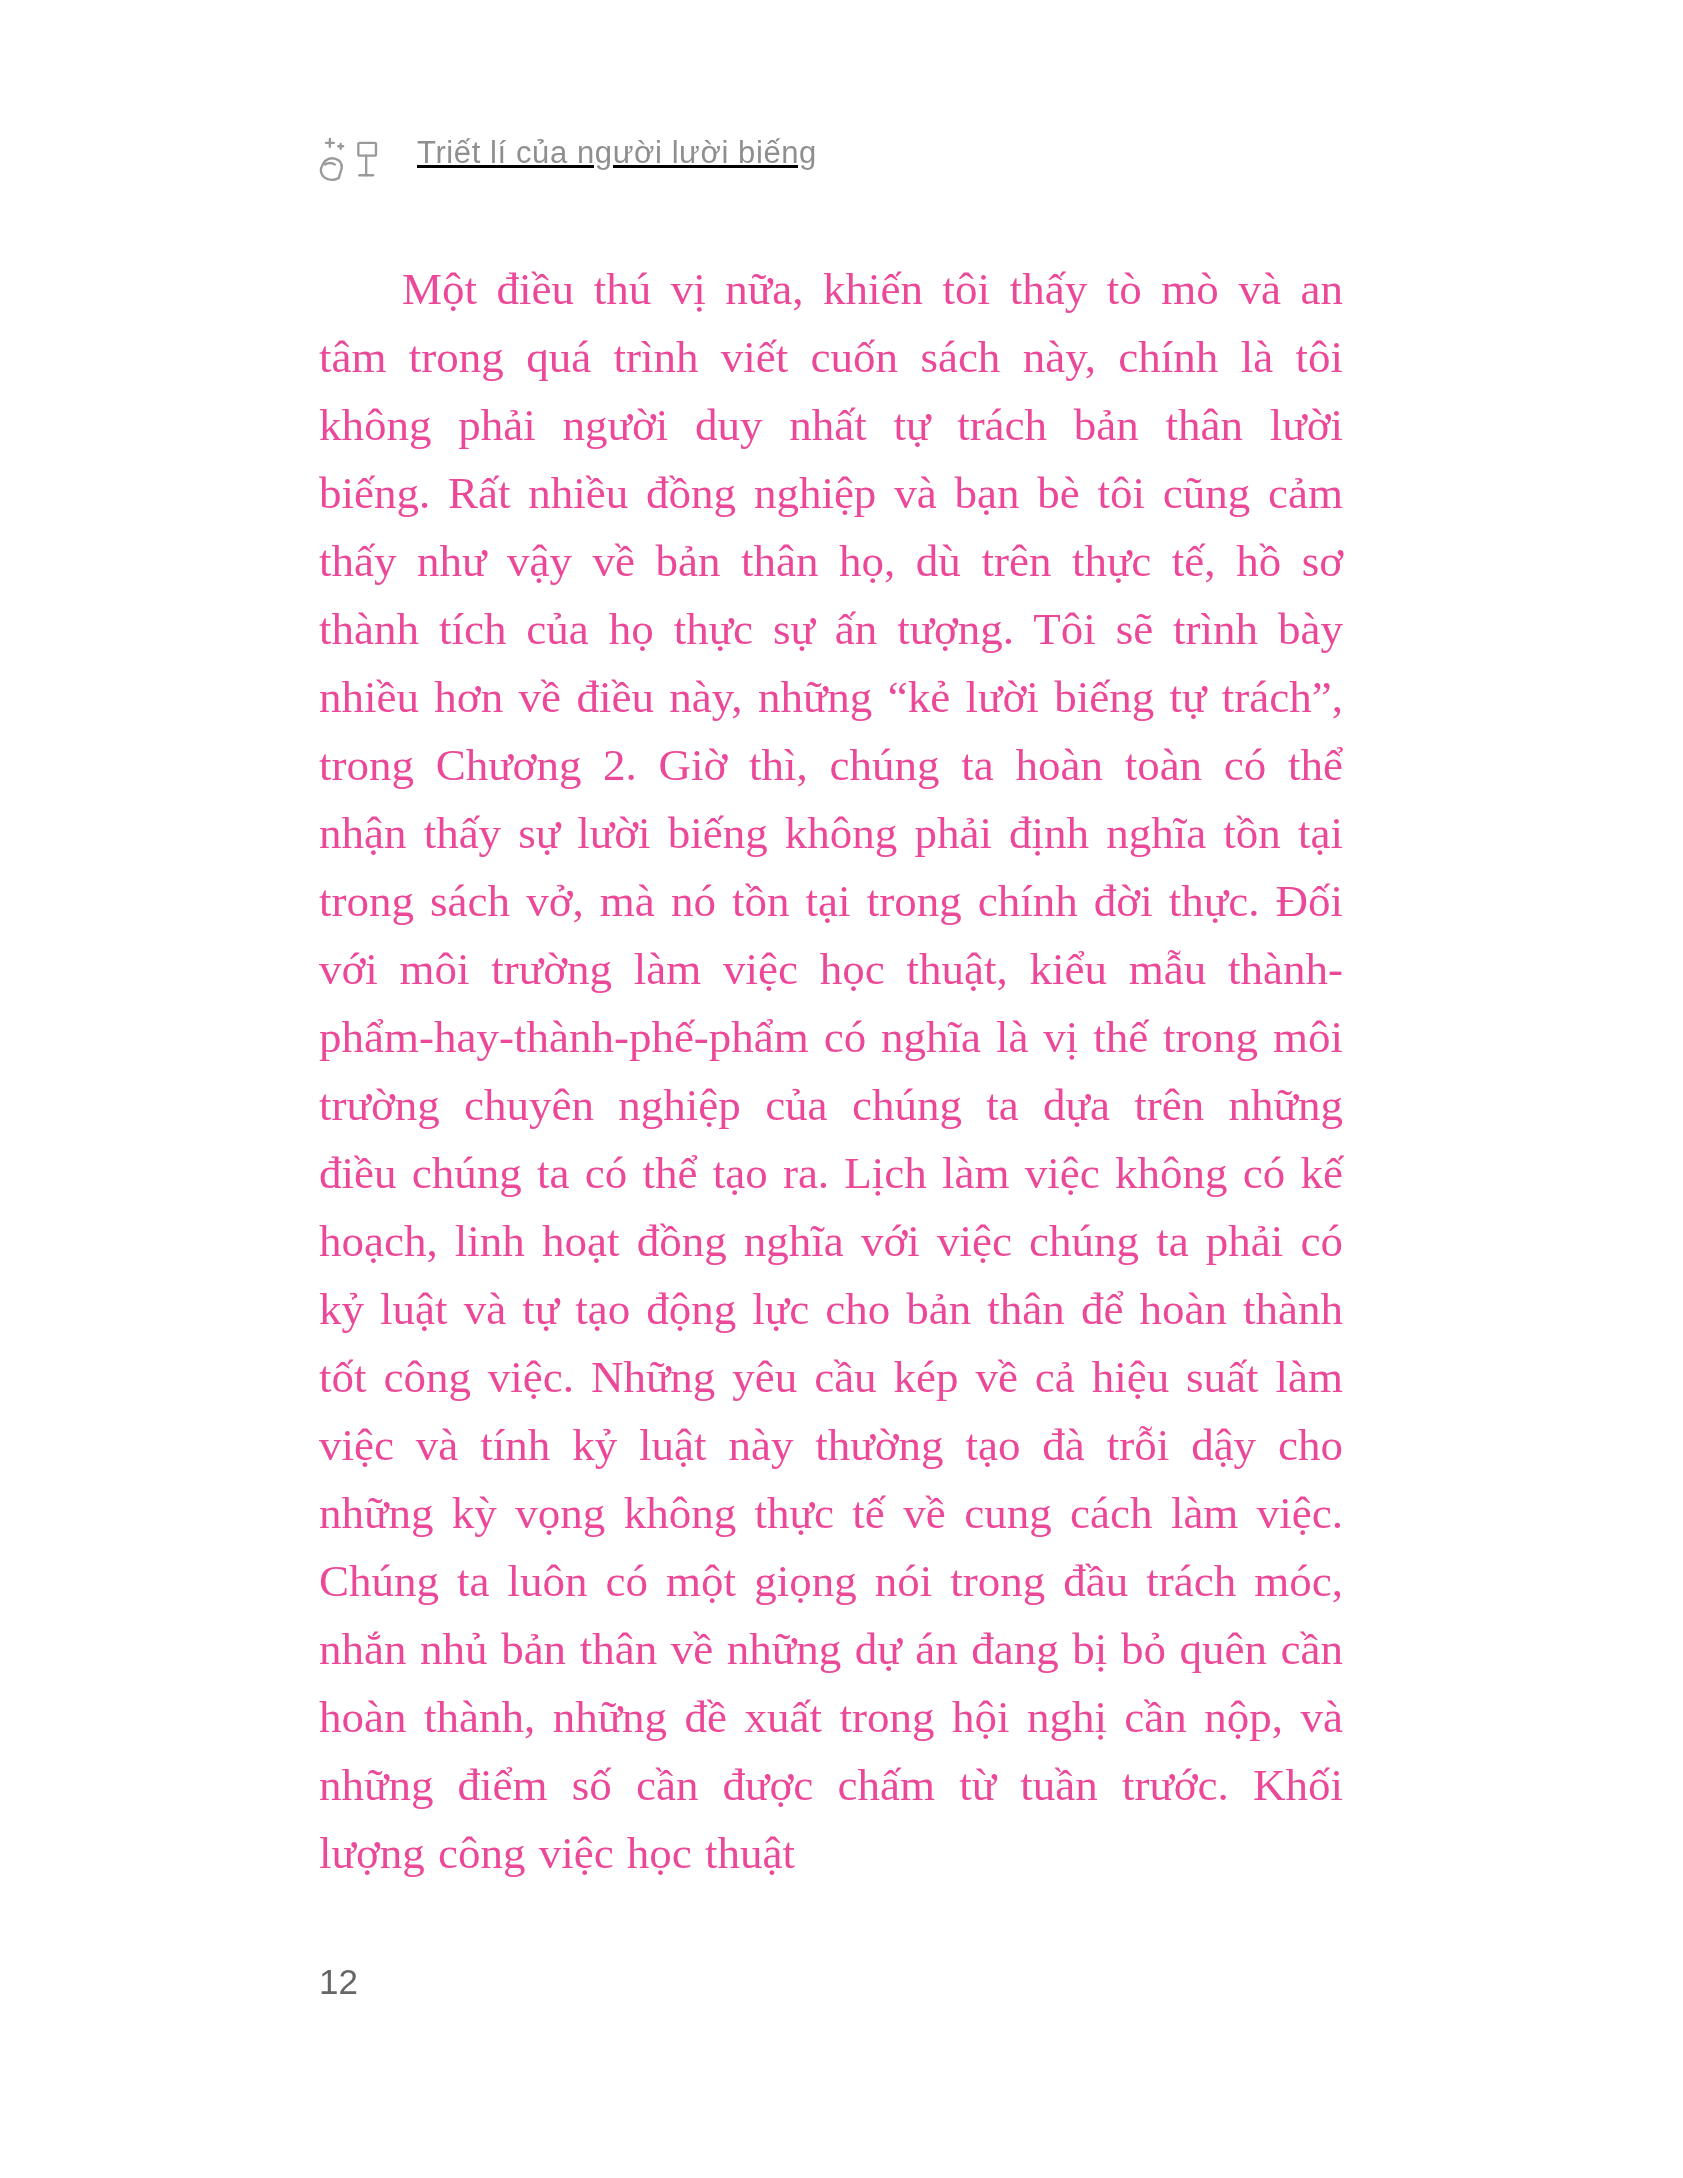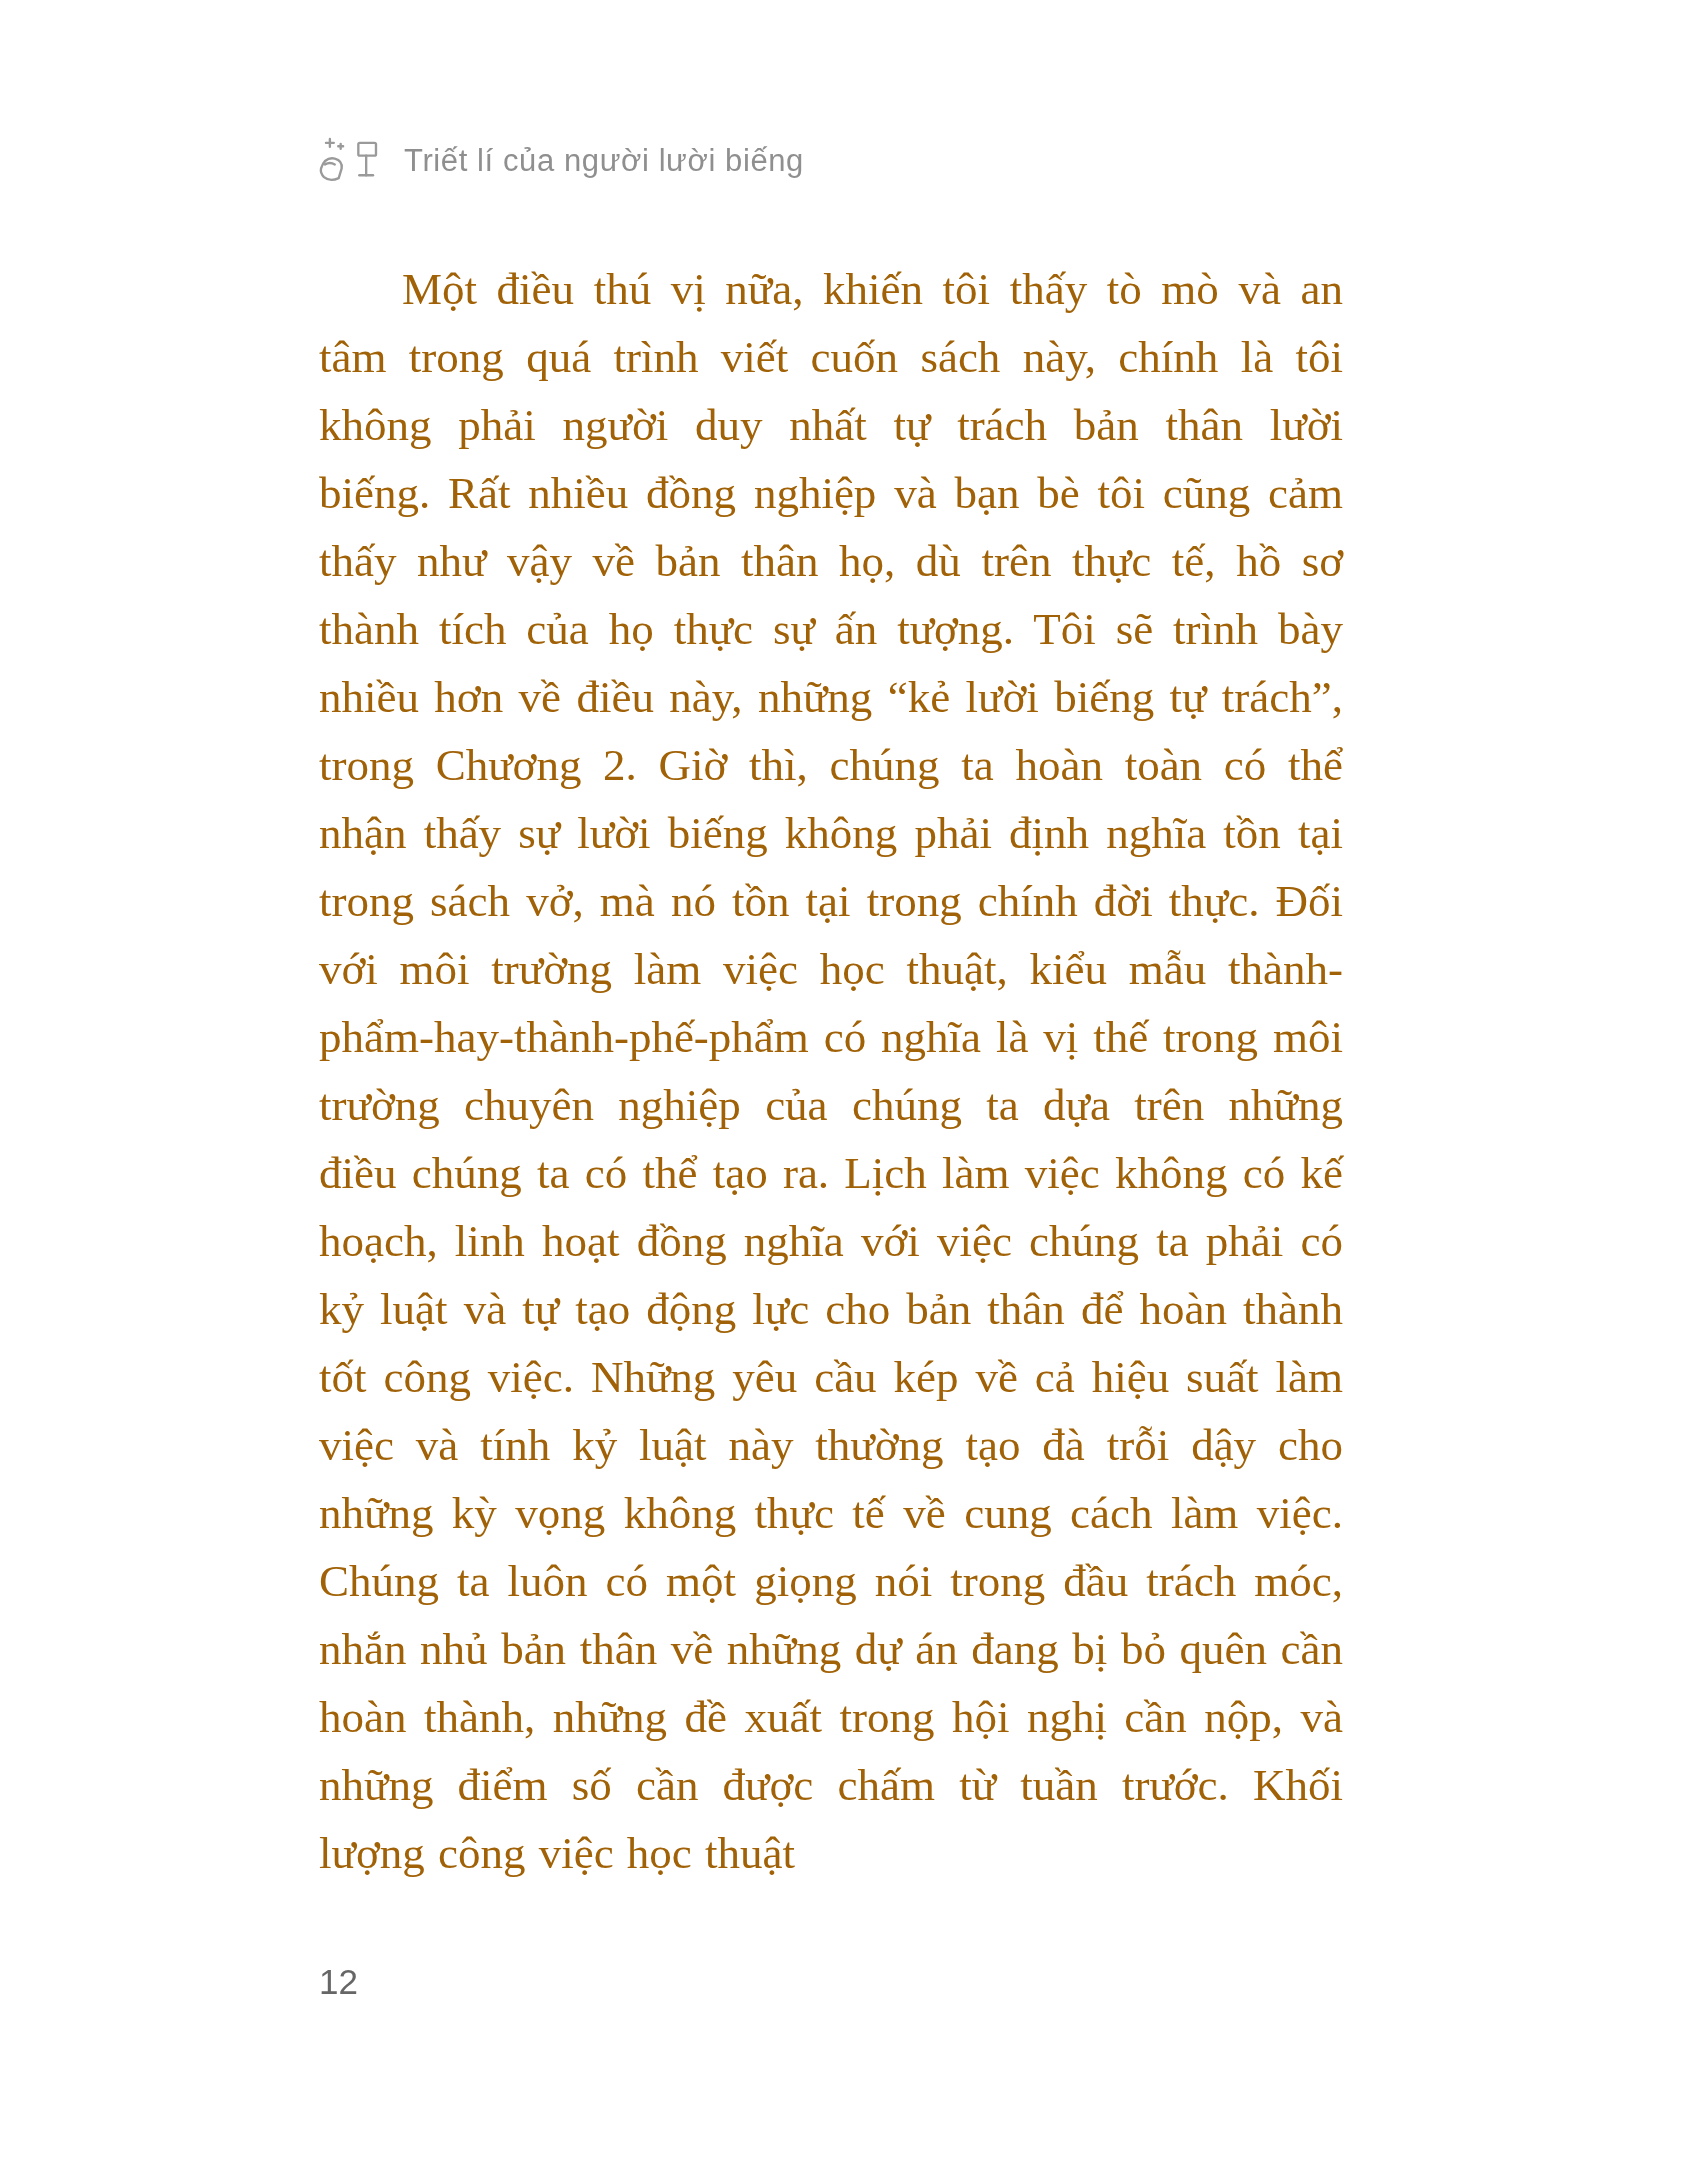--- a/index.html
+++ b/index.html
@@ -18,22 +18,23 @@
     width: 1683px;
     height: 2178px;
     background: #ffffff;
     overflow: hidden;
   }
   .page-header {
     position: absolute;
     left: 315px;
     top: 135px;
     display: flex;
-    align-items: center;
-    gap: 20px;
+    align-items: flex-start;
+    gap: 33px;
+    text-decoration: underline;
   }
   .header-icon {
     display: inline-flex;
     align-items: center;
     justify-content: center;
     width: 69px;
     height: 51px;
   }
   .header-title {
     font-family: "Liberation Sans", sans-serif;
@@ -46,21 +47,21 @@
   .page-body {
     position: absolute;
     left: 319px;
     top: 255px;
     width: 1024px;
   }
   .body-paragraph {
     margin: 0;
     font-size: 45px;
     line-height: 68px;
-    color: #a16207;
+    color: #ec4899;
     text-align: justify;
     text-indent: 83px;
     word-spacing: 2px;
   }
   .page-footer {
     position: absolute;
     left: 319px;
     top: 1962px;
   }
   .page-number {

